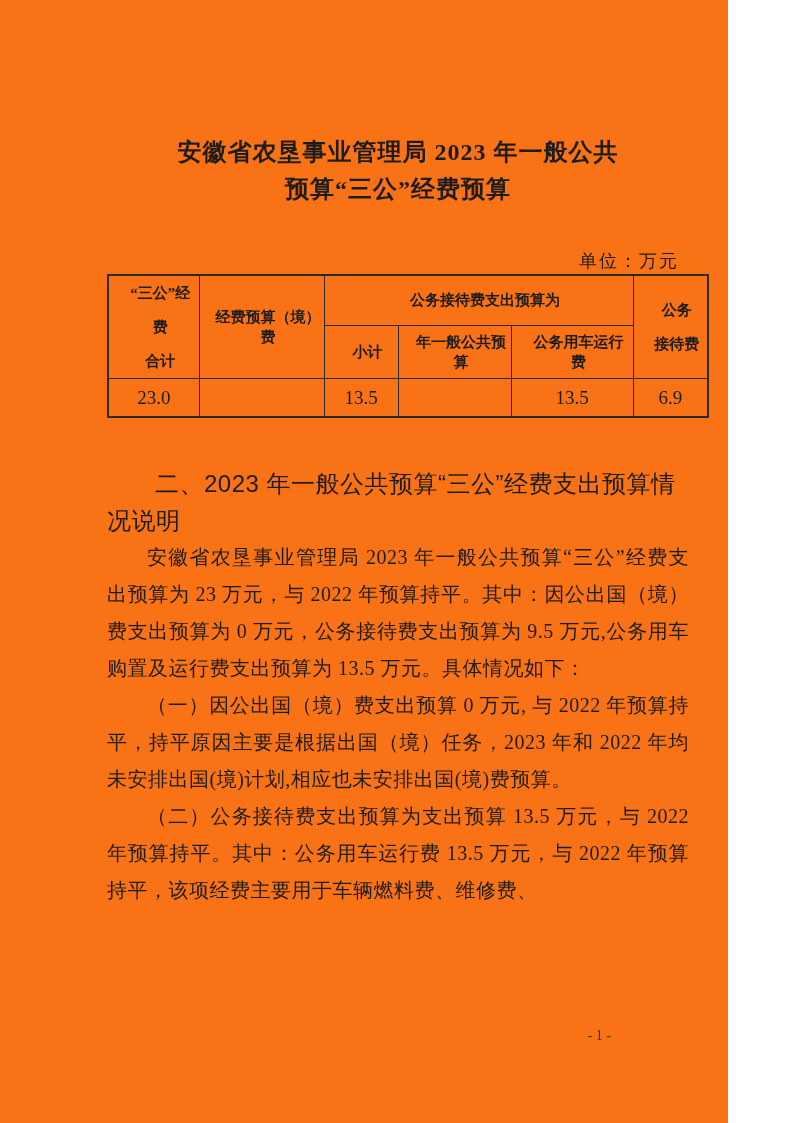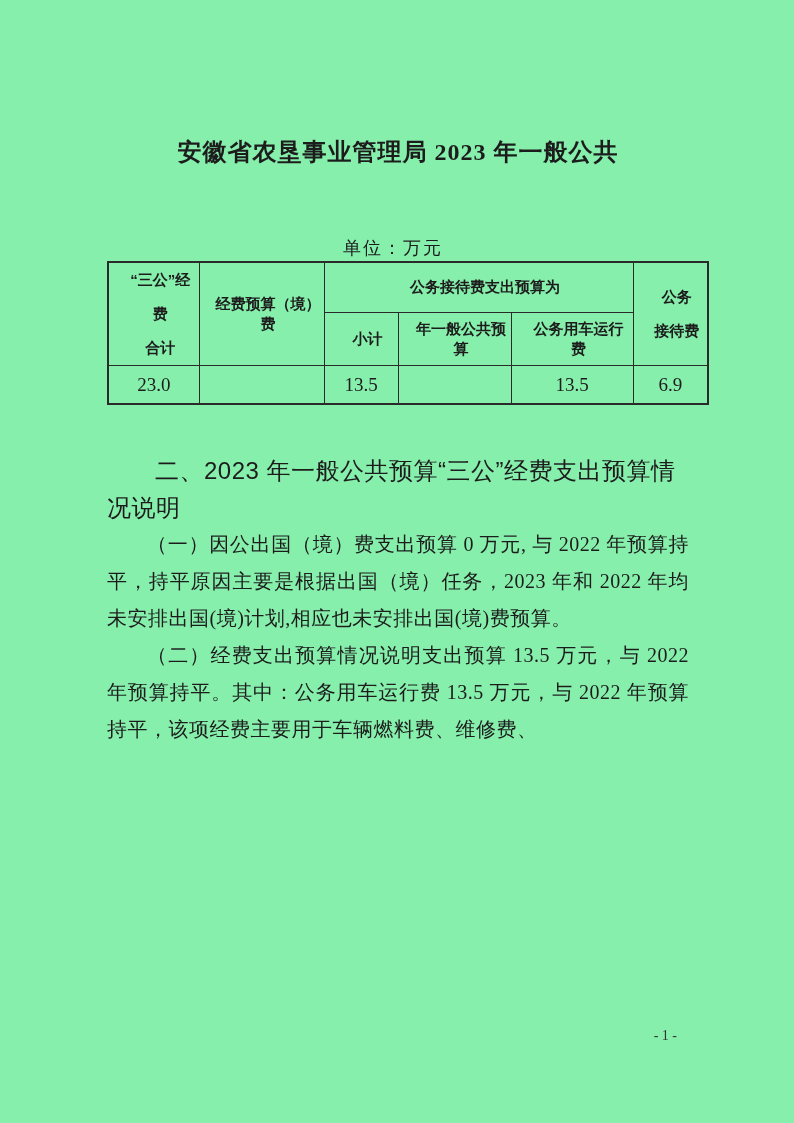--- a/index.html
+++ b/index.html
@@ -2,23 +2,23 @@
 <html><head>
 <meta charset="utf-8">
 <style>
   html, body {
     margin: 0;
     padding: 0;
     background: #ffffff;
   }
   .page {
     position: relative;
-    width: 794px;
+    width: 728px;
     height: 1123px;
-    background: #86efac;
+    background: #f97316;
     color: #1c1c1c;
     overflow: hidden;
     font-family: "Liberation Serif", "DejaVu Serif", serif;
   }
   .content {
     position: absolute;
     left: 107px;
     top: 0;
     width: 600px;
   }
@@ -36,23 +36,23 @@
   .doc-title .title-line { display: block; }
   .section-heading-1 {
     margin-top: 50px;
     text-align: center;
     font-size: 20px;
     line-height: 30px;
     font-family: "Liberation Sans", "DejaVu Sans", sans-serif;
     letter-spacing: 1px;
   }
   .unit-row {
-    margin-top: 64px;
+    margin-top: 40px;
     width: 600px;
-    text-align: center;
+    text-align: right;
     font-size: 18px;
     line-height: 26px;
     padding-right: 28px;
     box-sizing: border-box;
     letter-spacing: 2px;
   }
   table.budget-table {
     width: 600px;
     border-collapse: collapse;
     table-layout: fixed;
@@ -60,21 +60,21 @@
   }
   table.budget-table th,
   table.budget-table td {
     border: 1px solid #2a2a2a;
     text-align: center;
     vertical-align: middle;
     padding: 0 2px;
     overflow: hidden;
   }
   table.budget-table th {
-    font-family: Liberation Sans, sans-serif;
+    font-family: Liberation Serif, serif;
     font-weight: bold;
     font-size: 15px;
     line-height: 20px;
     height: 37px;
     padding-left: 15px;
   }
   table.budget-table th .th-line { display: block; line-height: 34px; }
   table.budget-table td {
     font-size: 19px;
     height: 37px;
@@ -111,20 +111,21 @@
   }
 </style>
 </head>
 <body>
 
 <div class="page">
   <div class="content">
 
     <h1 class="doc-title text-block">
       <span class="title-line">安徽省农垦事业管理局 2023 年一般公共</span>
+      <span class="title-line">预算“三公”经费预算</span>
     </h1>
 
 
     <div class="unit-row">单位：万元</div>
 
     <table class="budget-table">
       <colgroup>
         <col style="width:91px">
         <col style="width:125px">
         <col style="width:74px">
@@ -156,21 +157,22 @@
           <td>13.5</td>
           <td></td>
           <td>13.5</td>
           <td>6.9</td>
         </tr>
       </tbody>
     </table>
 
     <div class="section-heading-2 text-block">二、2023 年一般公共预算“三公”经费支出预算情况说明</div>
 
+    <p class="body-paragraph text-block">安徽省农垦事业管理局 2023 年一般公共预算“三公”经费支出预算为 23 万元，与 2022 年预算持平。其中：因公出国（境）费支出预算为 0 万元，公务接待费支出预算为 9.5 万元,公务用车购置及运行费支出预算为 13.5 万元。具体情况如下：</p>
 
     <p class="body-paragraph text-block"><span class="bold-run">（一）因公出国（境）费</span><span>支出预算 0 万元, 与 2022 年预算持平，持平原因主要是根据出国（境）任务，2023 年和 2022 年均未安排出国(境)计划,相应也未安排出国(境)费预算。</span></p>
 
-    <p class="body-paragraph text-block"><span class="bold-run">（二）经费支出预算情况说明</span><span>支出预算 13.5 万元，与 2022 年预算持平。其中：公务用车运行费 13.5 万元，与 2022 年预算持平，该项经费主要用于车辆燃料费、维修费、</span></p>
+    <p class="body-paragraph text-block"><span class="bold-run">（二）公务接待费支出预算为</span><span>支出预算 13.5 万元，与 2022 年预算持平。其中：公务用车运行费 13.5 万元，与 2022 年预算持平，该项经费主要用于车辆燃料费、维修费、</span></p>
 
   </div>
 
   <div class="page-number">- 1 -</div>
 </div>
 
 </body></html>

